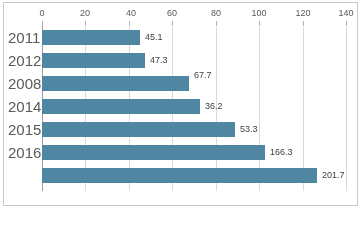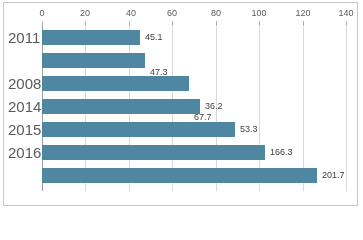--- a/index.html
+++ b/index.html
@@ -116,25 +116,26 @@
       <div class="xtick-label" style="left: 255px;">100</div>
       <div class="gridline" style="left: 299px;"></div>
       <div class="tickmark" style="left: 299px;"></div>
       <div class="xtick-label" style="left: 299px;">120</div>
       <div class="gridline" style="left: 342px;"></div>
       <div class="tickmark" style="left: 342px;"></div>
       <div class="xtick-label" style="left: 342px;">140</div>
       <div class="ylabel" style="top: 29px;">2011</div>
       <div class="bar" style="top: 27px; width: 98px; height: 15px; background: rgb(79, 135, 163);"></div>
       <div class="bar-value" style="left: 141px; top: 29px;">45.1</div>
+      <div class="ylabel" style="top: 52px;">2012</div>
       <div class="bar" style="top: 50px; width: 103px; height: 15px; background: rgb(79, 135, 163);"></div>
-      <div class="bar-value" style="left: 146px; top: 64px;">47.3</div>
+      <div class="bar-value" style="left: 146px; top: 52px;">47.3</div>
       <div class="ylabel" style="top: 75px;">2008</div>
       <div class="bar" style="top: 73px; width: 147px; height: 15px; background: rgb(79, 135, 163);"></div>
-      <div class="bar-value" style="left: 190px; top: 67px; margin-top: 42px;">67.7</div>
+      <div class="bar-value" style="left: 190px; top: 67px;">67.7</div>
       <div class="ylabel" style="top: 98px;">2014</div>
       <div class="bar" style="top: 96px; width: 158px; height: 15px; background: rgb(79, 135, 163);"></div>
       <div class="bar-value" style="left: 201px; top: 98px;">36.2</div>
       <div class="ylabel" style="top: 121px;">2015</div>
       <div class="bar" style="top: 119px; width: 193px; height: 15px; background: rgb(79, 135, 163);"></div>
       <div class="bar-value" style="left: 236px; top: 121px;">53.3</div>
       <div class="ylabel" style="top: 144px;">2016</div>
       <div class="bar" style="top: 142px; width: 223px; height: 15px; background: rgb(79, 135, 163);"></div>
       <div class="bar-value" style="left: 266px; top: 144px;">166.3</div>
       <div class="bar" style="top: 165px; width: 275px; height: 15px; background: rgb(79, 135, 163);"></div>

